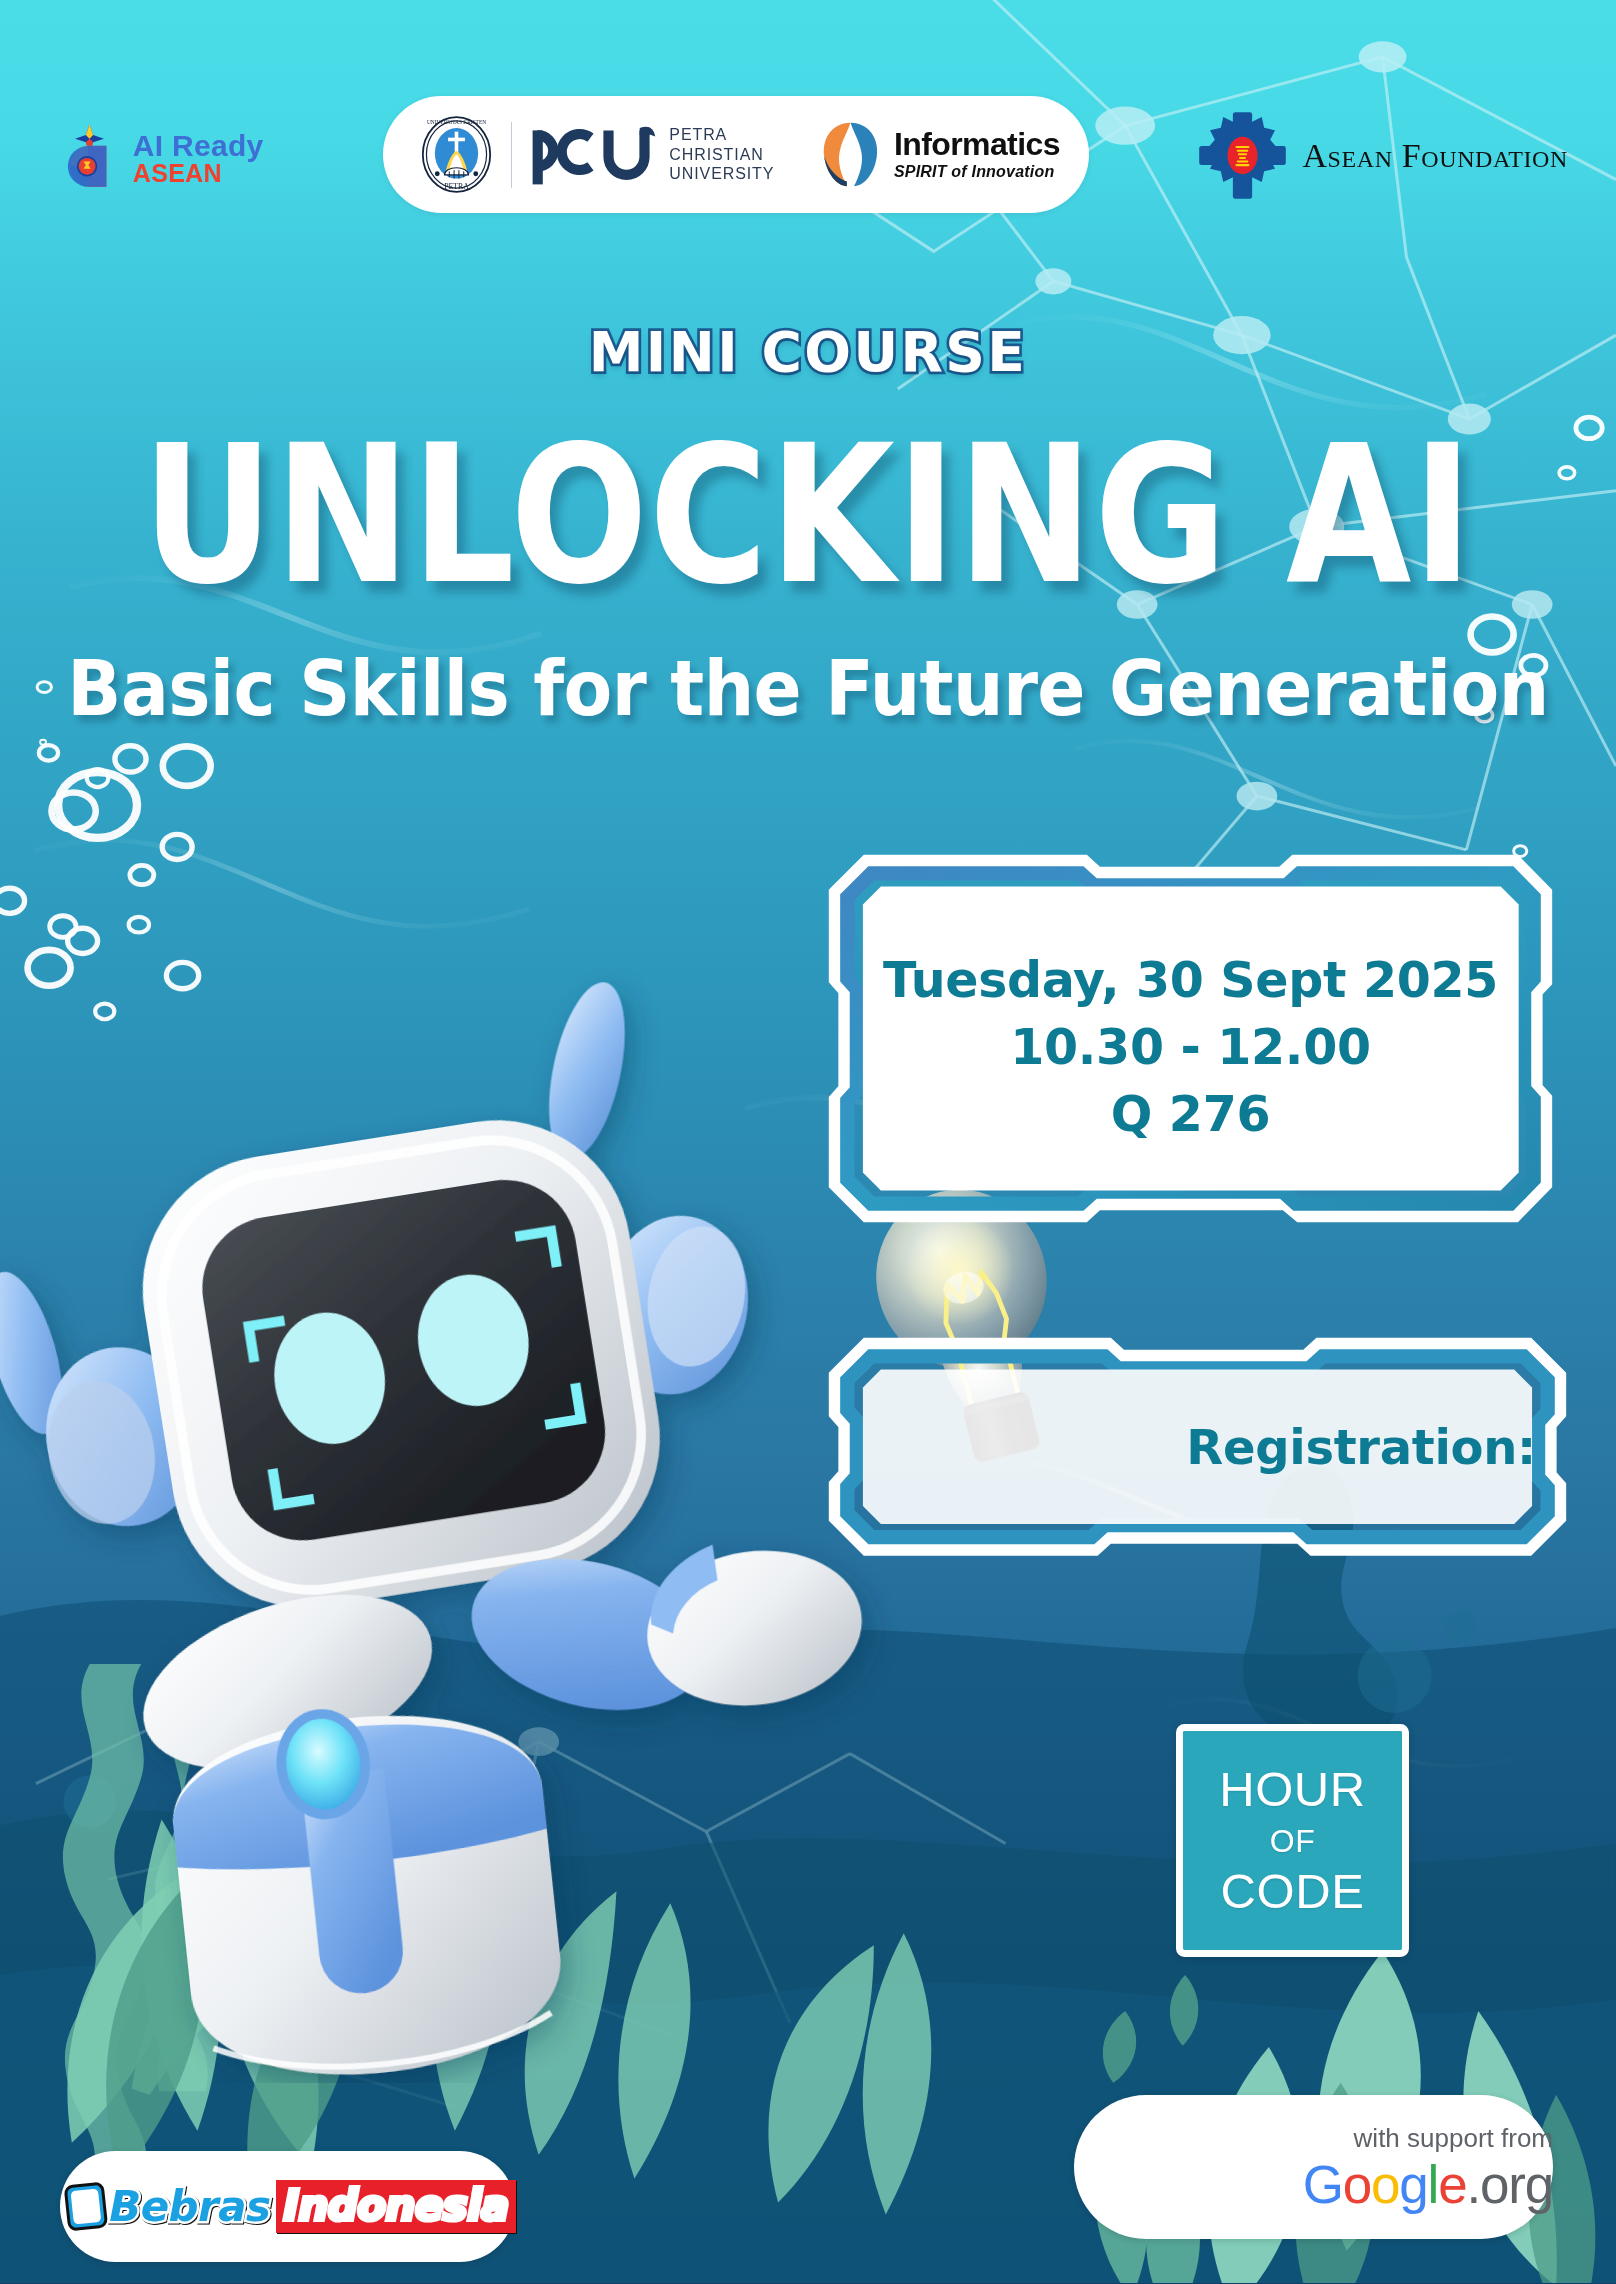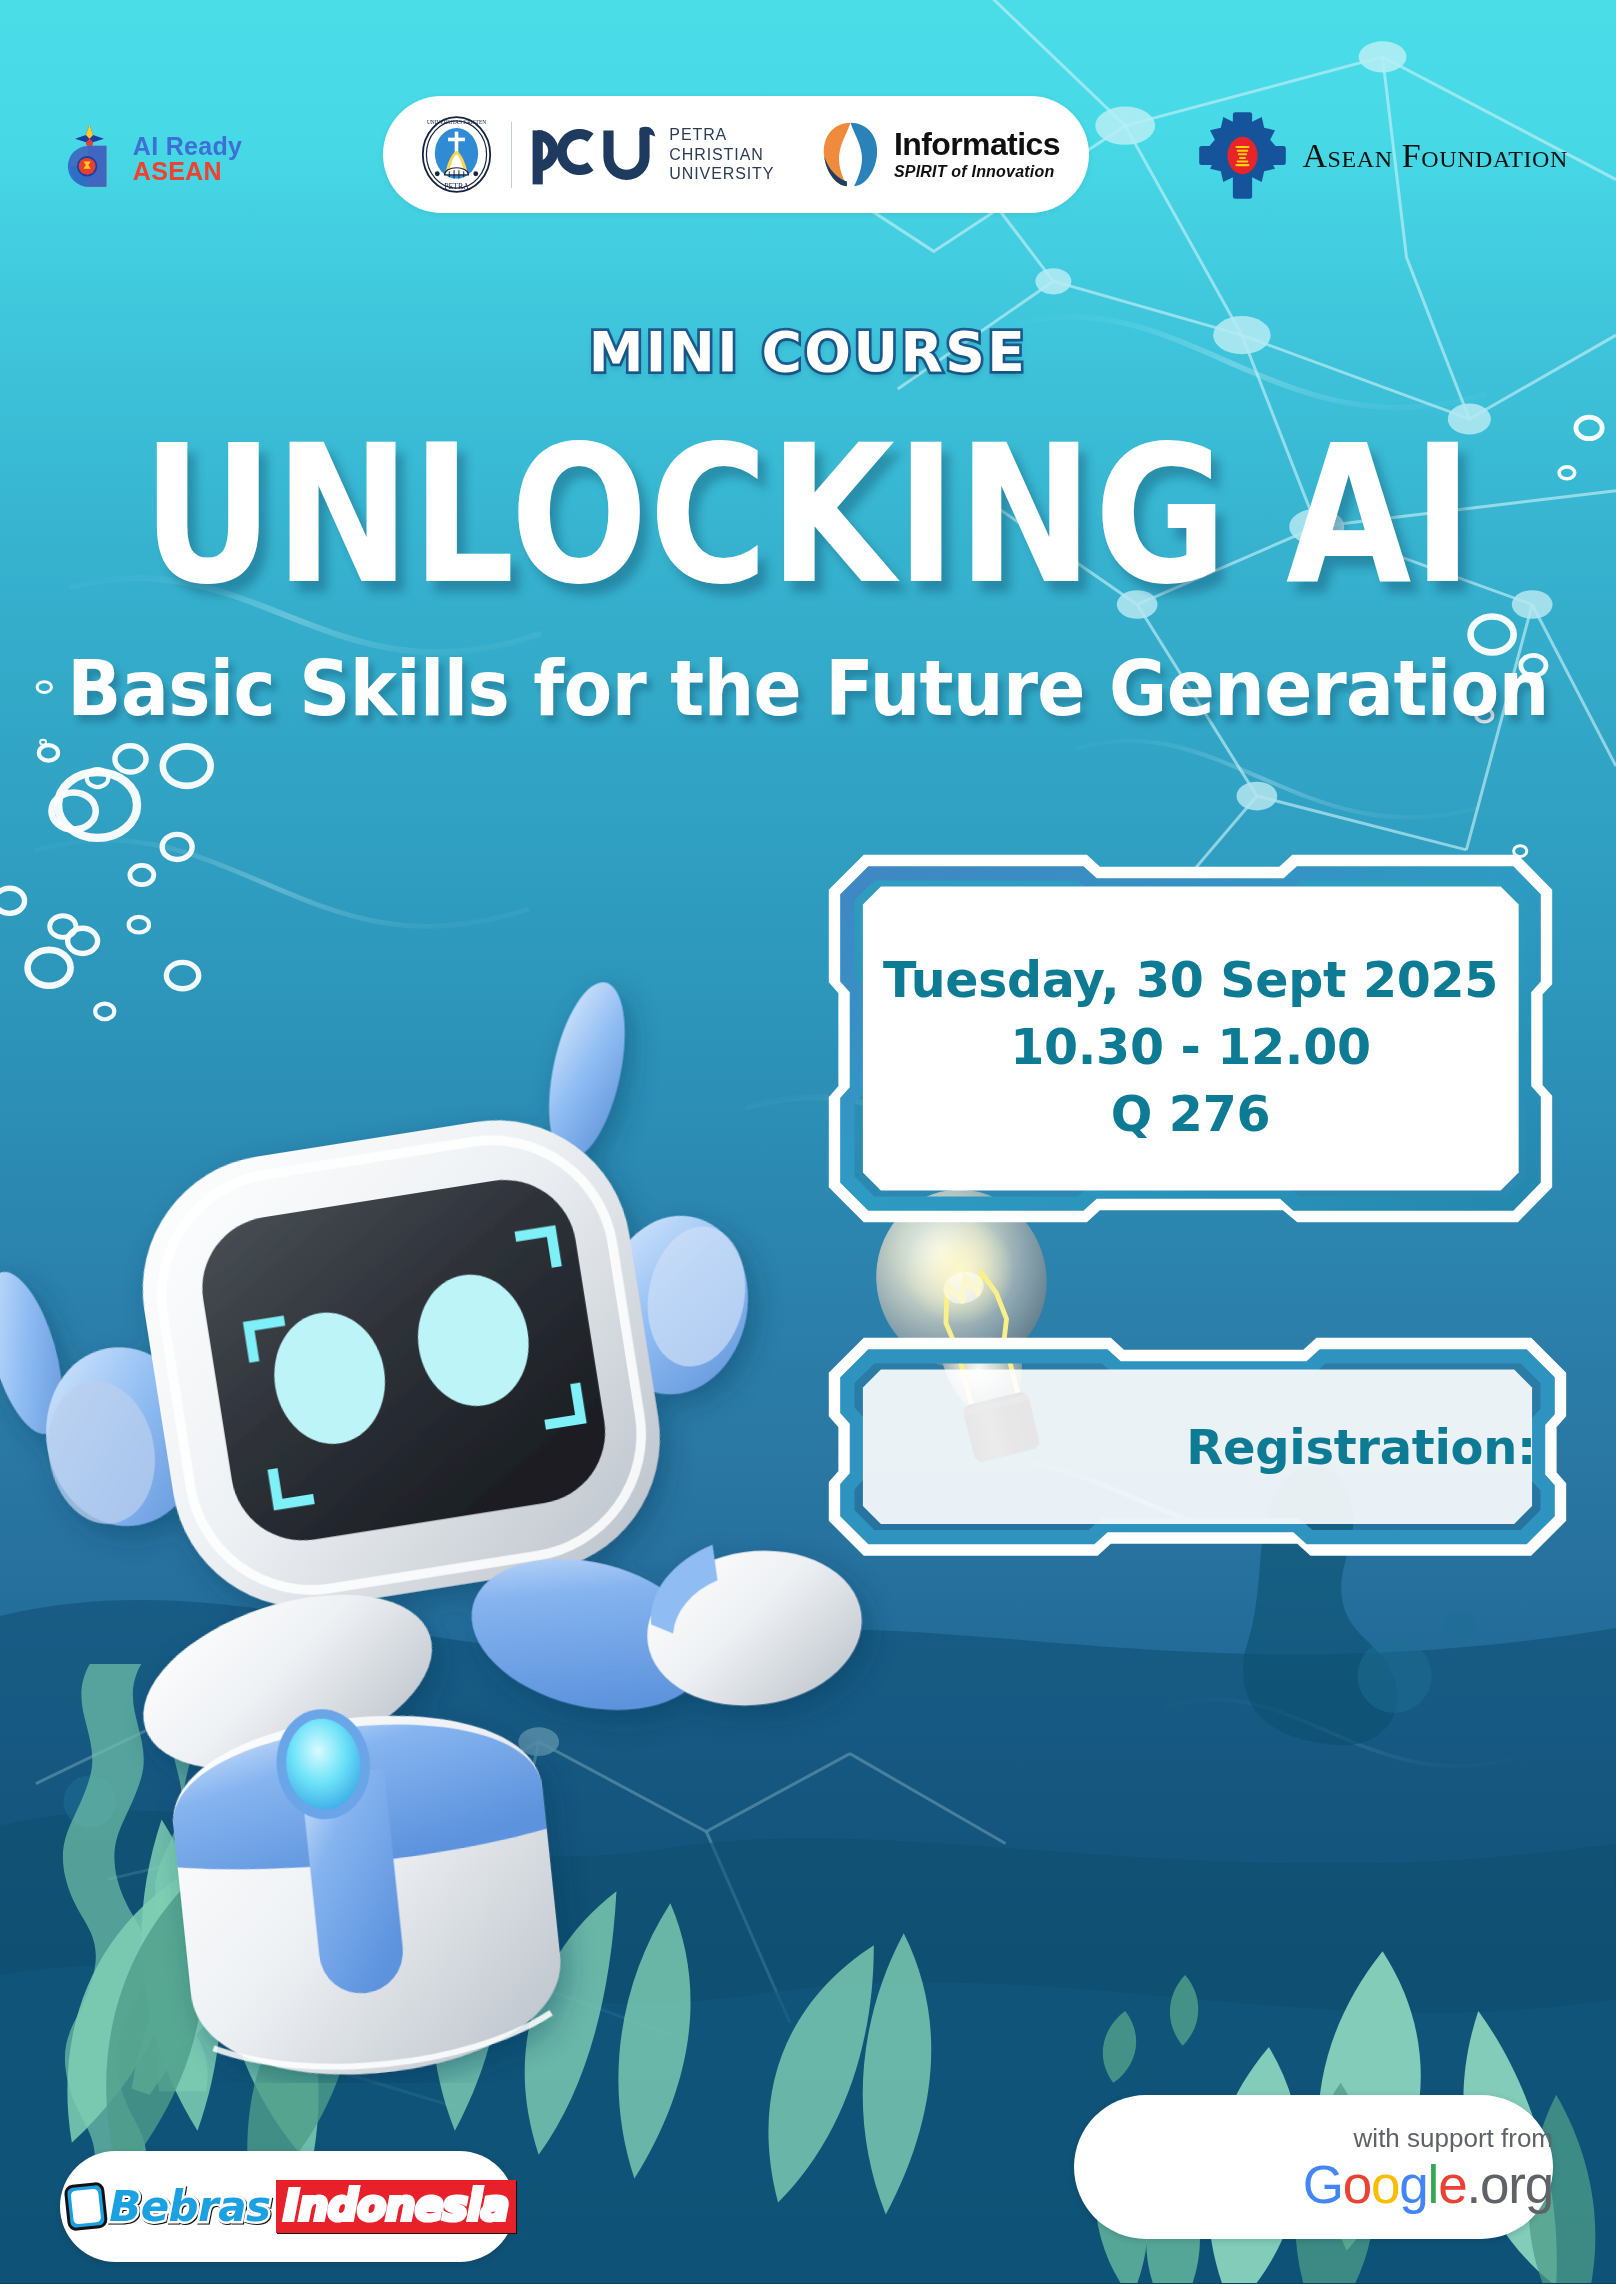--- a/index.html
+++ b/index.html
@@ -42,21 +42,21 @@
     position:absolute; left:0; right:0; top:90px; height:120px;
   }
 
   .logo-ara{
     position:absolute; left:57px; top:33px;
     display:flex; align-items:center; gap:10.8px;
   }
   .ara-mark{ width:65px; height:71px; position:relative; }
   .ara-text{ line-height:1.0; }
   .ara-text .l1{
-    font-size:25px; font-weight:bold; color:#3E6FD4; letter-spacing:0.3px;
+    font-size:30px; font-weight:bold; color:#3E6FD4; letter-spacing:0.3px;
     font-family:"Liberation Sans", sans-serif;
     text-align:right;
   }
   .ara-text .l2{
     font-size:25px; font-weight:bold; color:#F0402E; letter-spacing:0.3px;
     font-family:"Liberation Sans", sans-serif;
   }
 
   .pill-center{
     position:absolute; left:383px; top:6px;
@@ -640,20 +640,25 @@
     <svg class="frame" viewBox="0 0 1238 370" preserveAspectRatio="none">
       <path d="M14 66 L66 14 L470 14 L492 34 L800 34 L822 14 L1172 14 L1224 66 L1224 130 L1208 148 L1208 232 L1224 250 L1224 304 L1172 356 L812 356 L790 336 L470 336 L448 356 L66 356 L14 304 L14 248 L30 230 L30 148 L14 130 Z" fill="none" stroke="#ffffff" stroke-width="22"></path>
       <path d="M34 74 L74 34 L464 34 L486 54 L806 54 L828 34 L1164 34 L1204 74 L1204 126 L1188 144 L1188 236 L1204 254 L1204 296 L1164 336 L806 336 L784 316 L464 316 L442 336 L74 336 L34 296 L34 252 L50 234 L50 142 L34 124 Z" fill="none" stroke="#2E93BE" stroke-width="24"></path>
       <path d="M60 86 L90 56 L1148 56 L1178 86 L1178 284 L1148 314 L90 314 L60 284 Z" fill="#ffffff" fill-opacity=".9"></path>
     </svg>
     <div class="content">
       <div class="line">Registration:</div>
     </div>
   </div>
 
+  <div id="hoc">
+    <div class="hoc-1">HOUR</div>
+    <div class="hoc-2">OF</div>
+    <div class="hoc-3">CODE</div>
+  </div>
 
   <div id="pill-bebras">
     <div class="bebras-logo">
       <svg class="beb-mark" viewBox="0 0 92 92">
         <rect x="14" y="10" width="62" height="72" rx="12" fill="#1BA0E2" stroke="#111" stroke-width="5" transform="rotate(-6 45 46)"></rect>
         <rect x="22" y="18" width="46" height="56" rx="8" fill="#ffffff" transform="rotate(-6 45 46)"></rect>
       </svg>
       <span class="beb-word">Bebras</span>
       <span class="beb-tag">Indonesia</span>
     </div>

